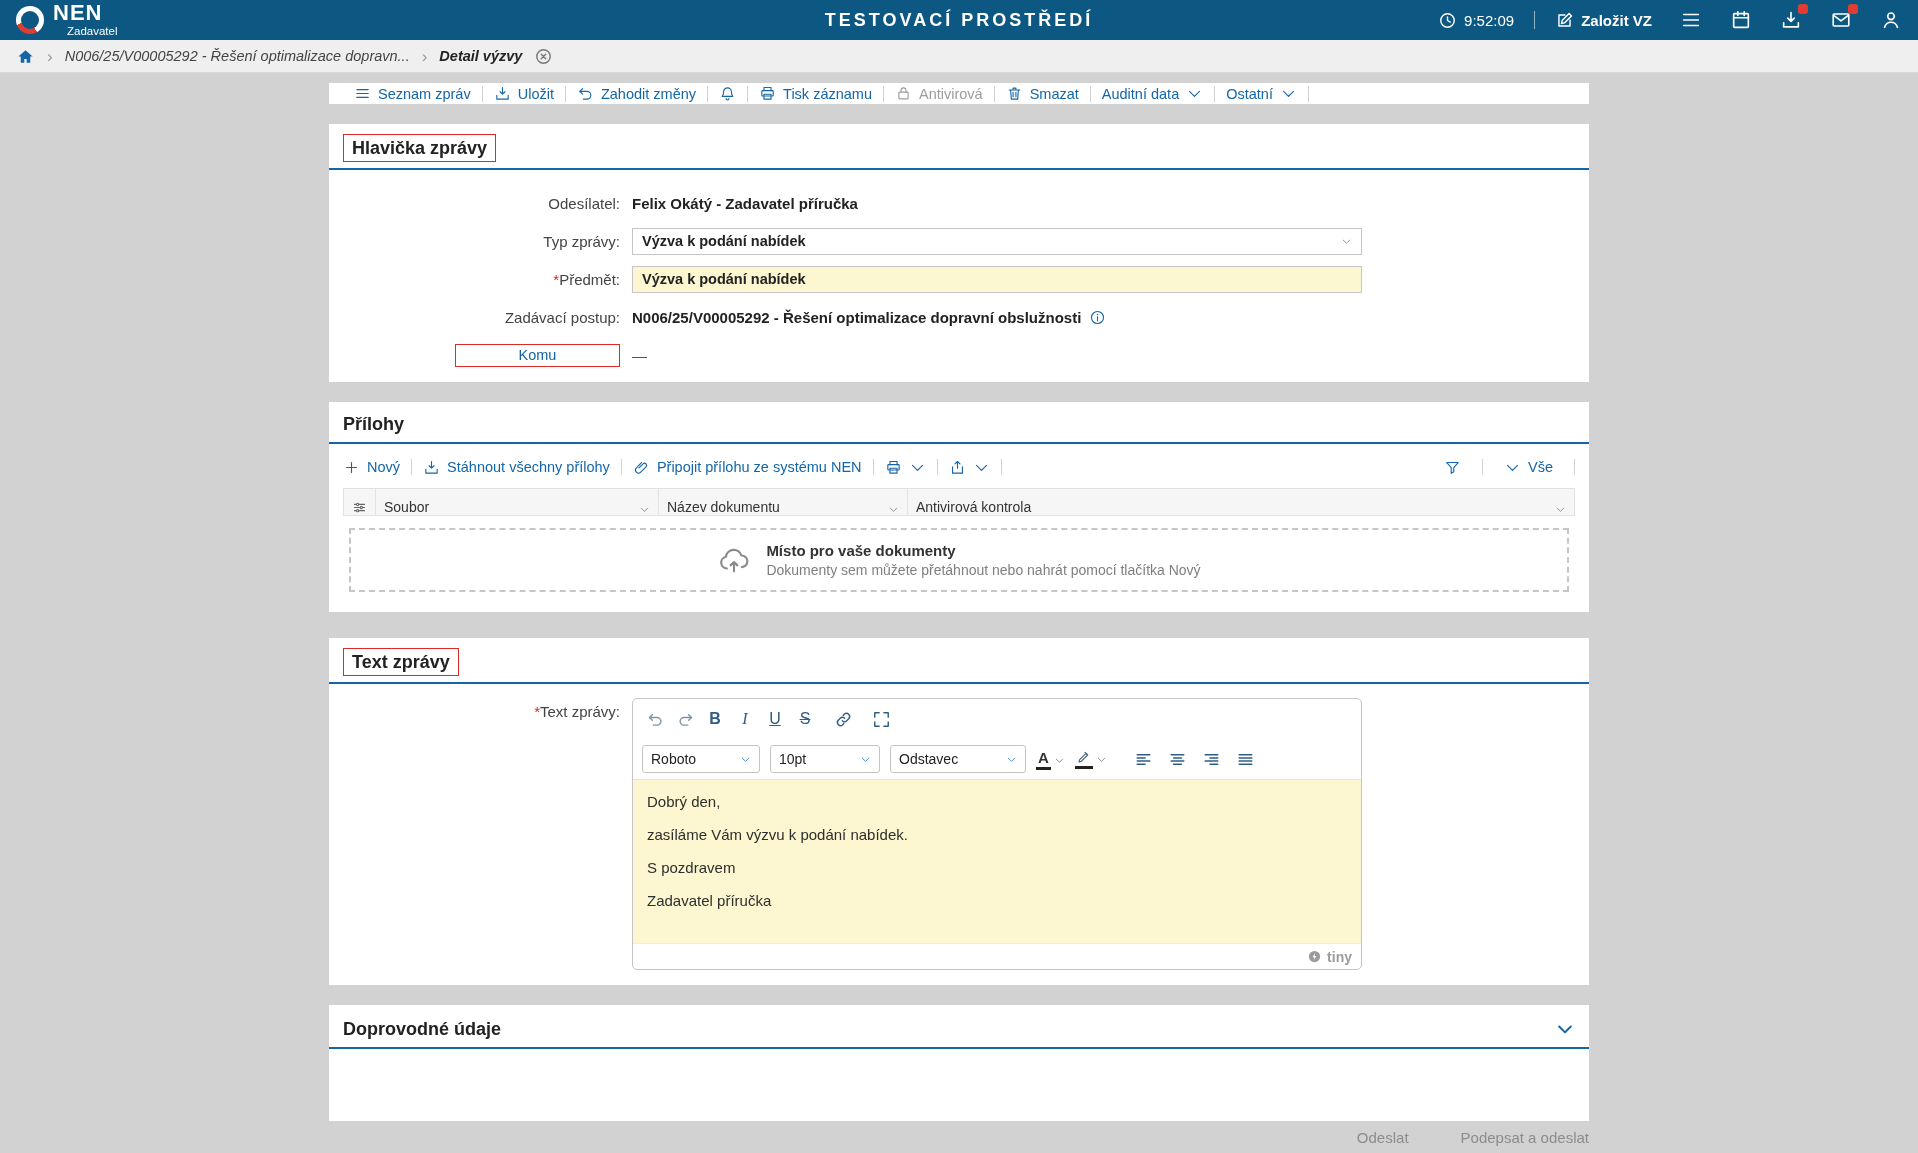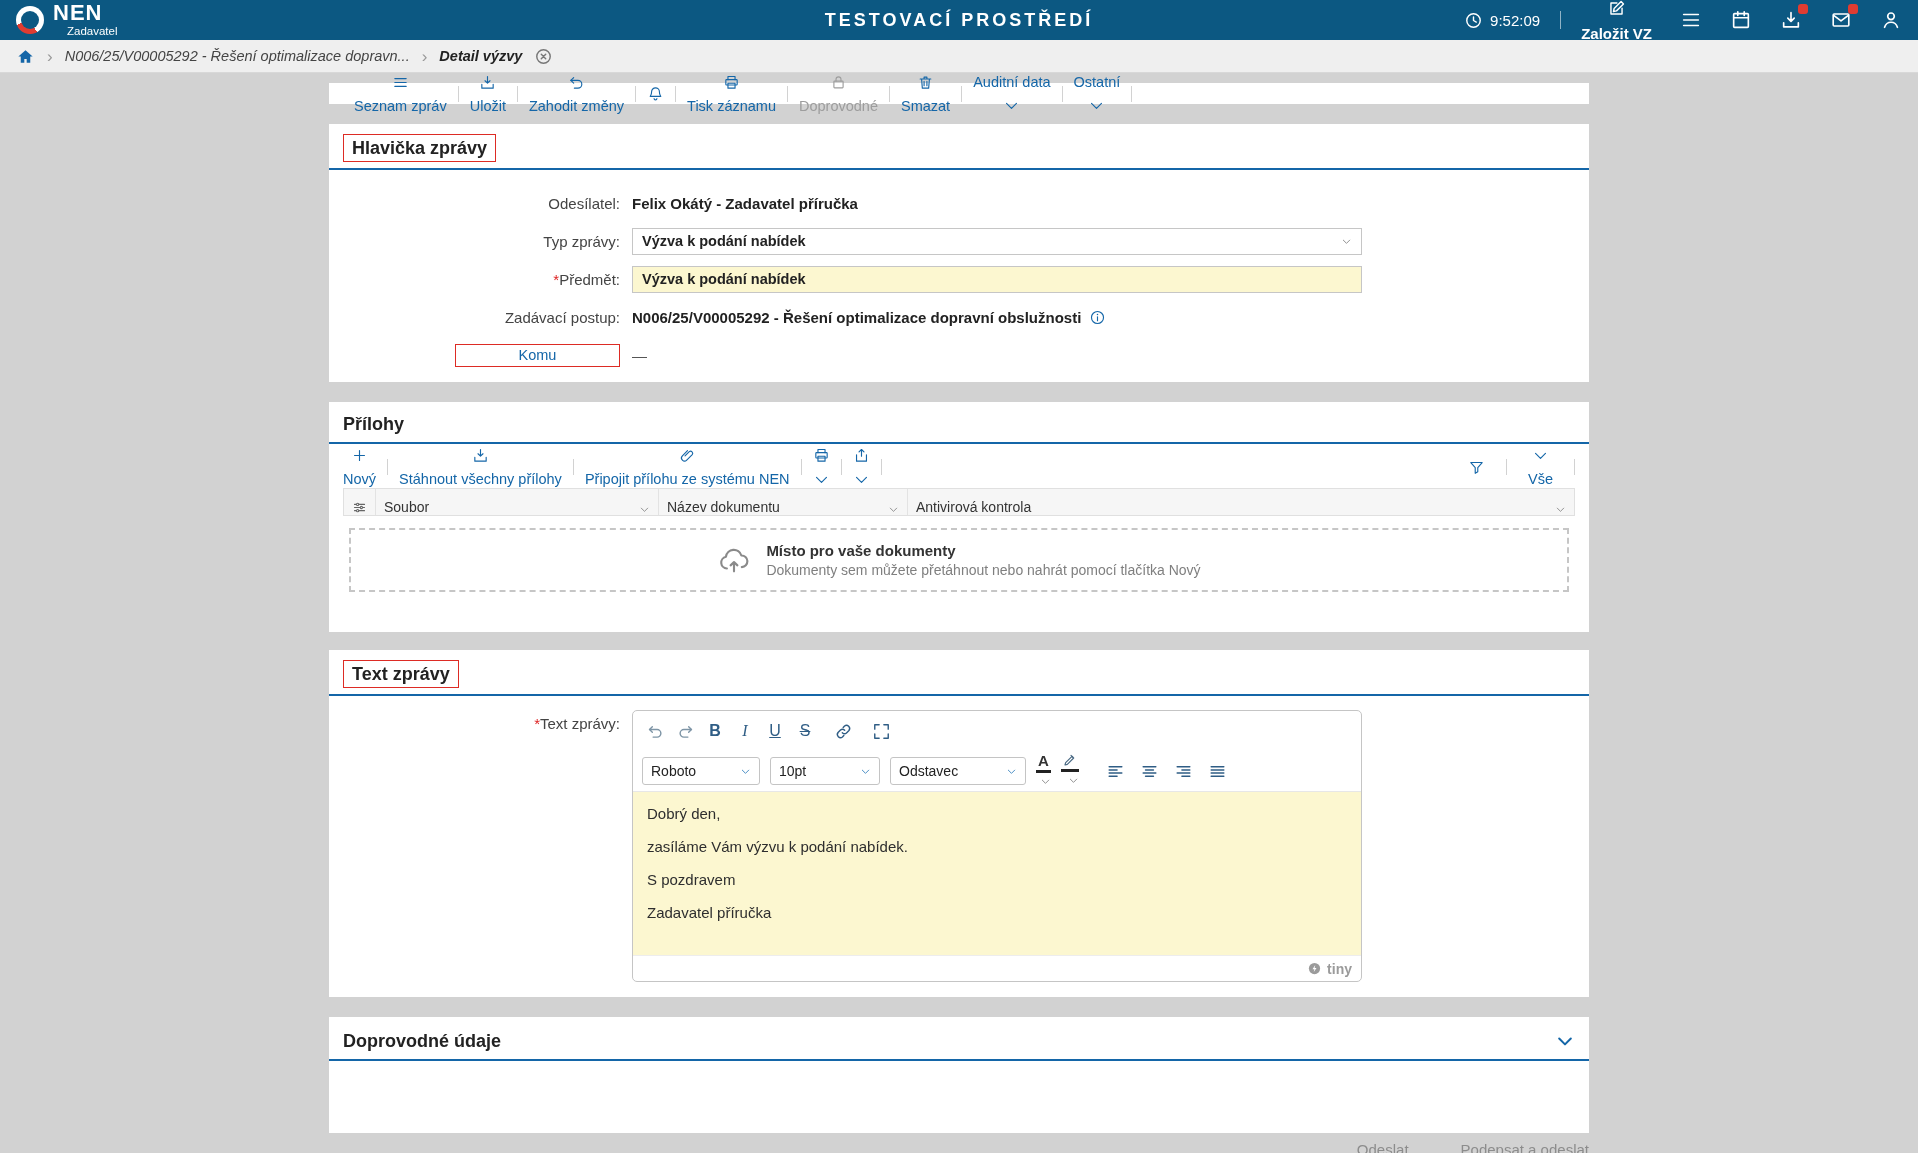--- a/index.html
+++ b/index.html
@@ -1,21 +1,21 @@
 <!DOCTYPE html>
 <html><head>
 <meta charset="utf-8">
 <style>
   * { margin:0; padding:0; box-sizing:border-box; }
   html,body { width:1918px; height:1153px; }
   body {
     font-family:"Liberation Sans","DejaVu Sans",sans-serif;
     background:#d2d2d2; color:#333; overflow:hidden; font-size:15px;
   }
-  button { background:none; border:none; font:inherit; color:inherit; cursor:pointer; padding:0;flex-direction:column; }
+  button { background:none; border:none; font:inherit; color:inherit; cursor:pointer; padding:0; }
 
   
   .topbar { height:40px; background:#0c5882; color:#fff; display:flex; align-items:center; padding:0 16px; position:relative; }
   .brand { display:flex; align-items:center; gap:9px; }
   .logo { width:28px; height:28px; border-radius:50%;
           background:conic-gradient(from 150deg,#e03c31 0 100deg,#ffffff 100deg 360deg); position:relative; flex:0 0 auto;}
   .logo::after { content:""; position:absolute; inset:5px; border-radius:50%; background:#0c5882; }
   .brand-text { display:flex; flex-direction:column; line-height:1; }
   .brand-name { font-size:22px; font-weight:bold; letter-spacing:1px; }
   .brand-sub  { font-size:11.5px; margin:2px 0 0 14px; }
@@ -244,21 +244,21 @@
             <rect x="7" y="13" width="10" height="7"></rect>
           </svg>
         <span>Tisk záznamu</span>
       </button>
       <i class="pipe"></i>
       <button class="tbi disabled">
         <svg class="ic" viewBox="0 0 24 24">
             <rect x="5.5" y="10" width="13" height="9.5" rx="1"></rect>
             <path d="M8.5 10V7.5a3.5 3.5 0 0 1 7 0V10"></path>
           </svg>
-        <span>Doprovodné</span>
+        <span>Antivirová</span>
       </button>
       <i class="pipe"></i>
       <button class="tbi">
         <svg class="ic" viewBox="0 0 24 24">
             <path d="M4.5 7h15M10 7V4.5h4V7M6.5 7l1 13h9l1-13M10 10.5v6M14 10.5v6"></path>
           </svg>
         <span>Smazat</span>
       </button>
       <i class="pipe"></i>
       <button class="tbi">
@@ -317,21 +317,21 @@
           <span class="flabel">
             <button class="komu-box">
                 <span>Komu</span>
               </button>
           </span>
           <span class="fvalue dash">—</span>
         </div>
       </div>
     </section>
 
-    <section class="card" style="margin-bottom:18px; padding-bottom:28px;">
+    <section class="card" style="margin-bottom:26px; padding-bottom:8px;">
       <div class="sec-head">
         <span class="sec-title">Přílohy</span>
         <div class="rule"></div>
       </div>
       <div class="att-toolbar">
         <button class="tbi" style="padding-left:0">
           <svg class="ic" viewBox="0 0 24 24">
               <path d="M12 5v14M5 12h14"></path>
             </svg>
           <span>Nový</span>

